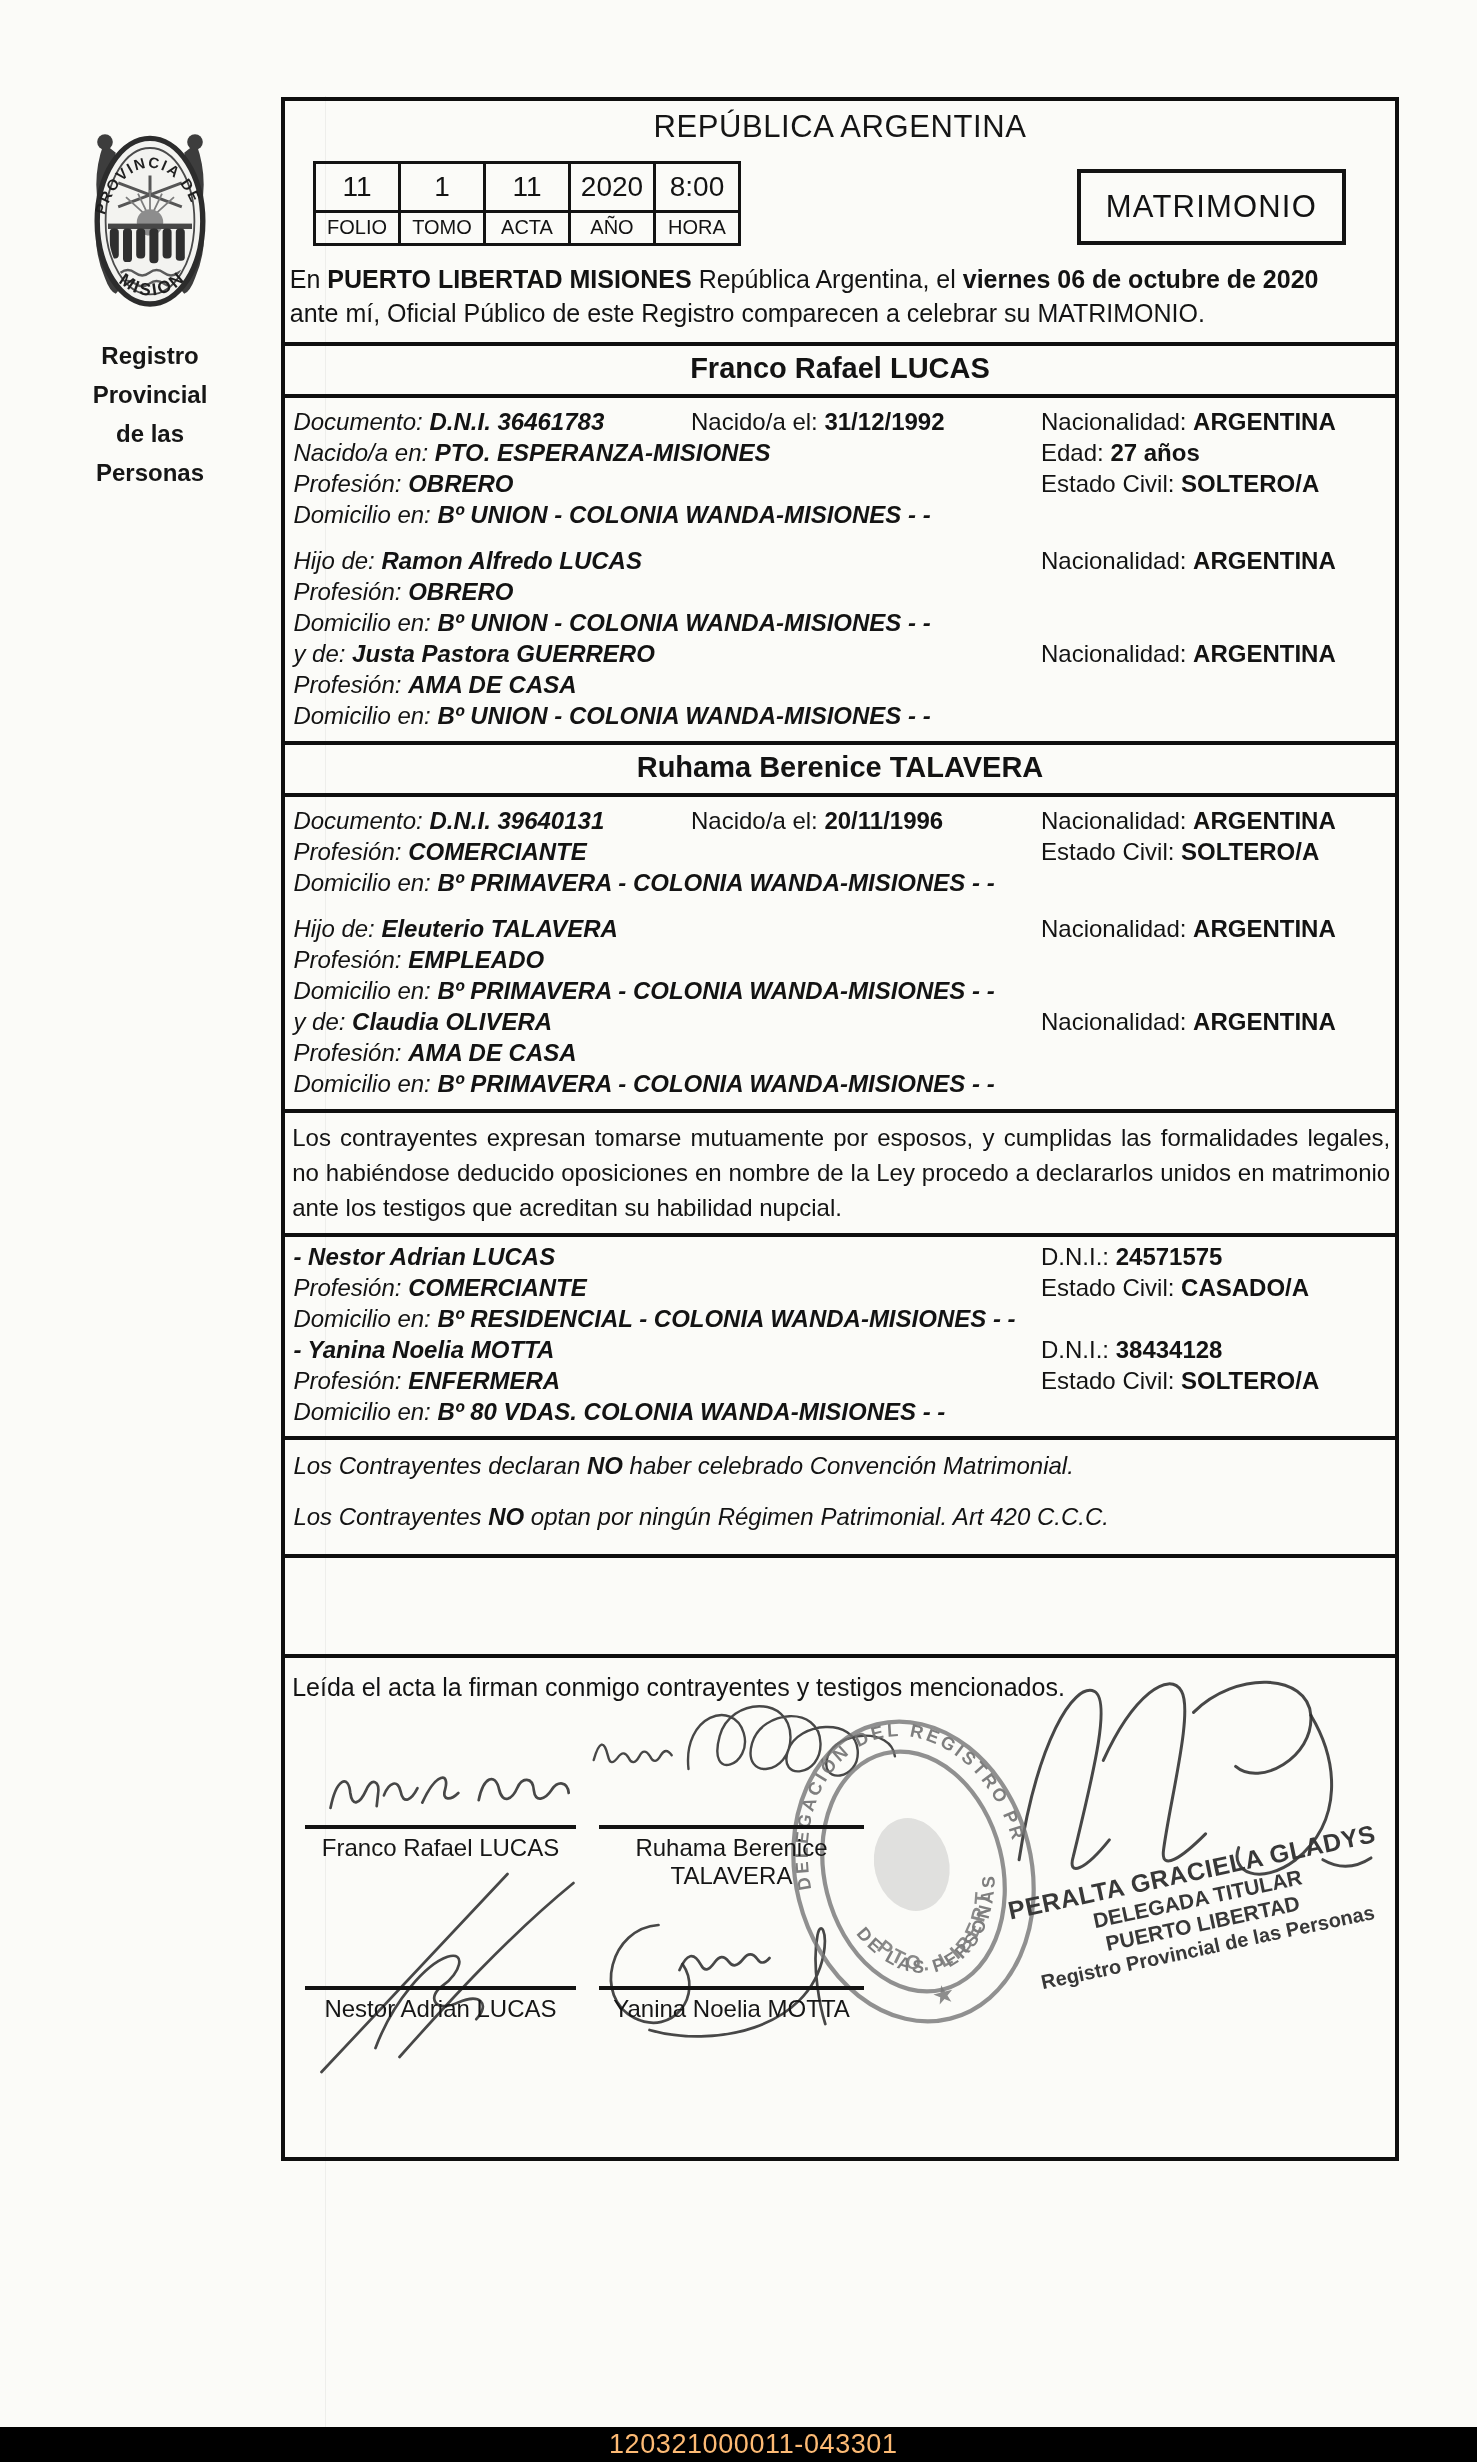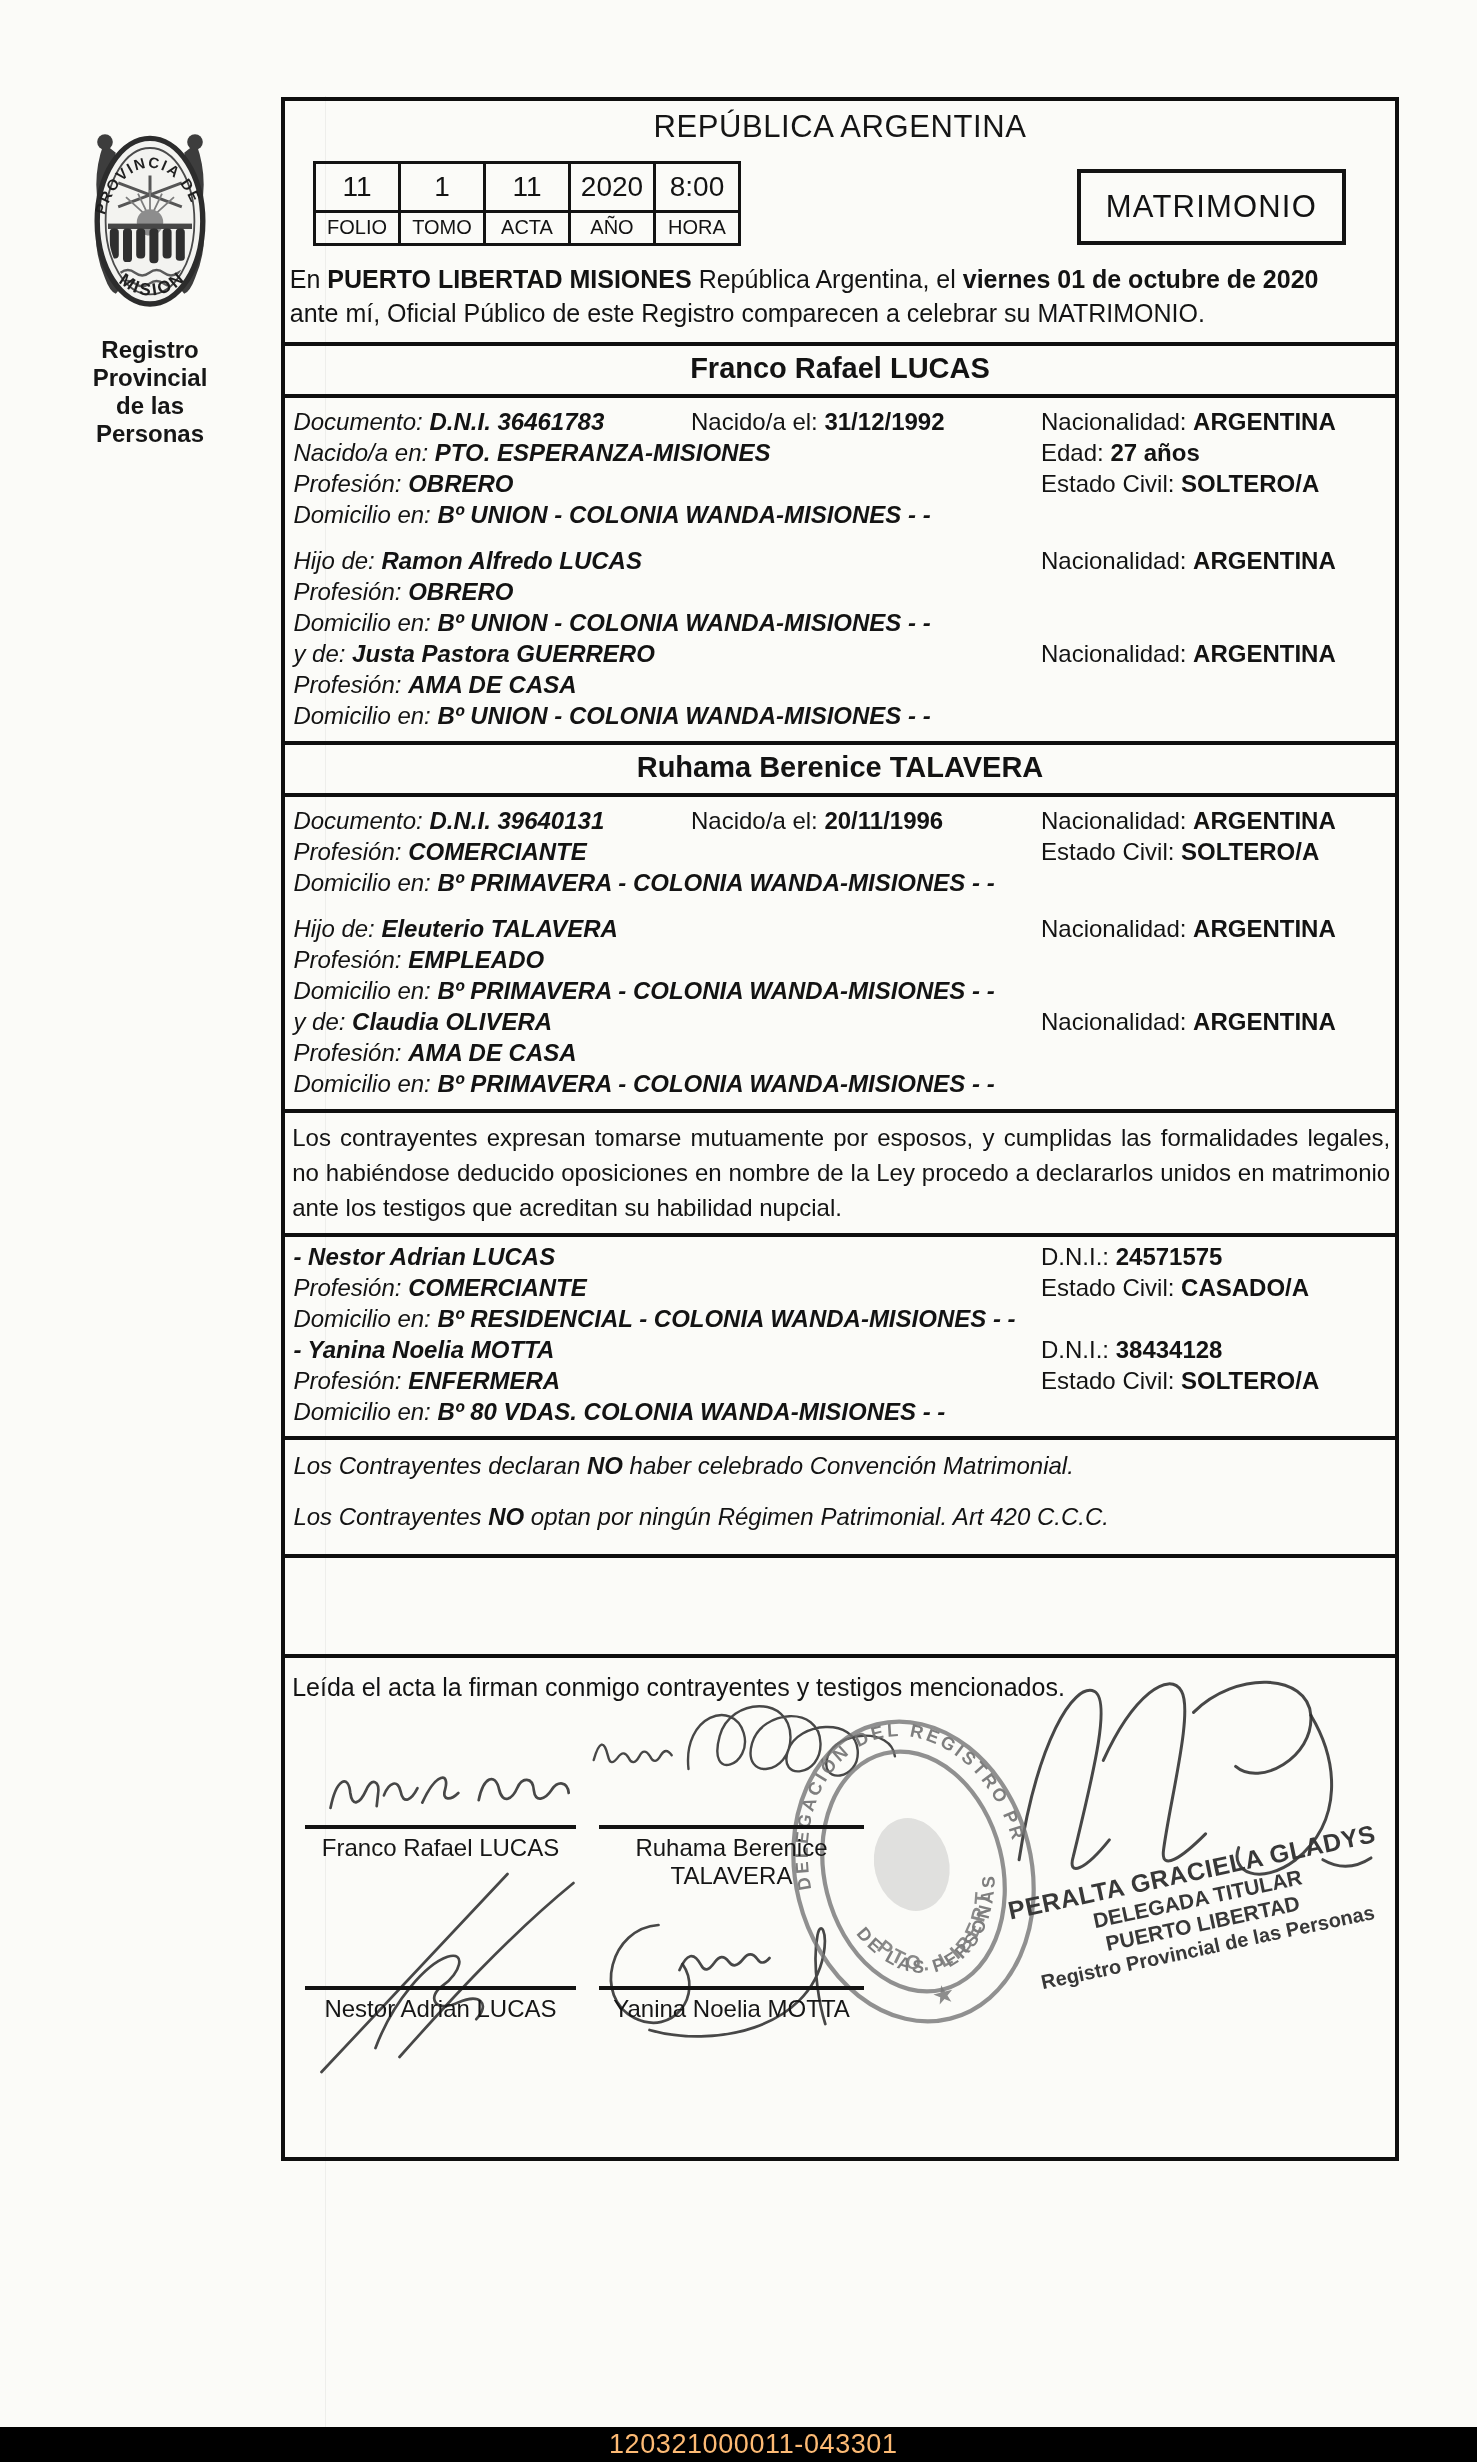--- a/index.html
+++ b/index.html
@@ -6,21 +6,21 @@
   .page{position:relative;width:1477px;height:2462px;background:#fbfbf8;overflow:hidden;
         font-family:"Liberation Sans",sans-serif;color:#131313;}
   .fold{position:absolute;left:325px;top:96px;width:1.2px;height:2332px;background:rgba(0,0,0,.05);}
 
   
   .seal-wrap{position:absolute;left:79px;top:118px;width:142px;}
   .seal{width:138px;height:210px;display:block;margin:0 auto;}
   .seal .orn{fill:#3d3d3d;}
   .lgarc{font-size:25px;font-weight:700;fill:#1f1f1f;letter-spacing:3px;}
   .lgarc2{font-size:29px;font-weight:700;fill:#1f1f1f;letter-spacing:4px;}
-  .seal-caption{margin-top:8.4px;text-align:center;font-size:24px;font-weight:700;line-height:28px;color:#161616;}
+  .seal-caption{margin-top:8.4px;text-align:center;font-size:24px;font-weight:700;line-height:39px;color:#161616;}
 
   
   .doc{position:absolute;left:281px;top:97px;width:1110px;border:4.2px solid #0f0f0f;background:transparent;}
   .sec{position:relative;border-bottom:4.8px solid #0f0f0f;}
   .sec:last-child{border-bottom:none;}
 
   .title{margin-top:8.4px;text-align:center;font-size:31px;letter-spacing:0.6px;color:#151515;}
   .hdr-row{display:flex;justify-content:space-between;align-items:flex-start;margin-top:15.6px;padding:0 49px 0 28px;}
   table.reg{border-collapse:collapse;}
   table.reg td{border:3px solid #131313;text-align:center;padding:0;width:82px;}
@@ -138,21 +138,21 @@
             <td>TOMO</td>
             <td>ACTA</td>
             <td>AÑO</td>
             <td>HORA</td>
           </tr>
         </tbody>
           </table>
         <div class="badge">MATRIMONIO</div>
       </div>
       <div class="intro">
-        <div><span>En </span><b>PUERTO LIBERTAD MISIONES</b><span>  República Argentina, el </span><b>viernes 01 de octubre de 2020</b></div>
+        <div><span>En </span><b>PUERTO LIBERTAD MISIONES</b><span>  República Argentina, el </span><b>viernes 06 de octubre de 2020</b></div>
         <div>ante mí, Oficial Público de este Registro comparecen a celebrar su MATRIMONIO.</div>
       </div>
     </div>
 
     <div class="sec band">Franco Rafael LUCAS</div>
     <div class="sec details">
       <div class="row">
           <span class="c1"><span>Documento:</span> <b>D.N.I. 36461783</b></span>
           <span class="c2"><span>Nacido/a el:</span> <b>31/12/1992</b></span>
           <span class="c3"><span>Nacionalidad:</span> <b>ARGENTINA</b></span>

